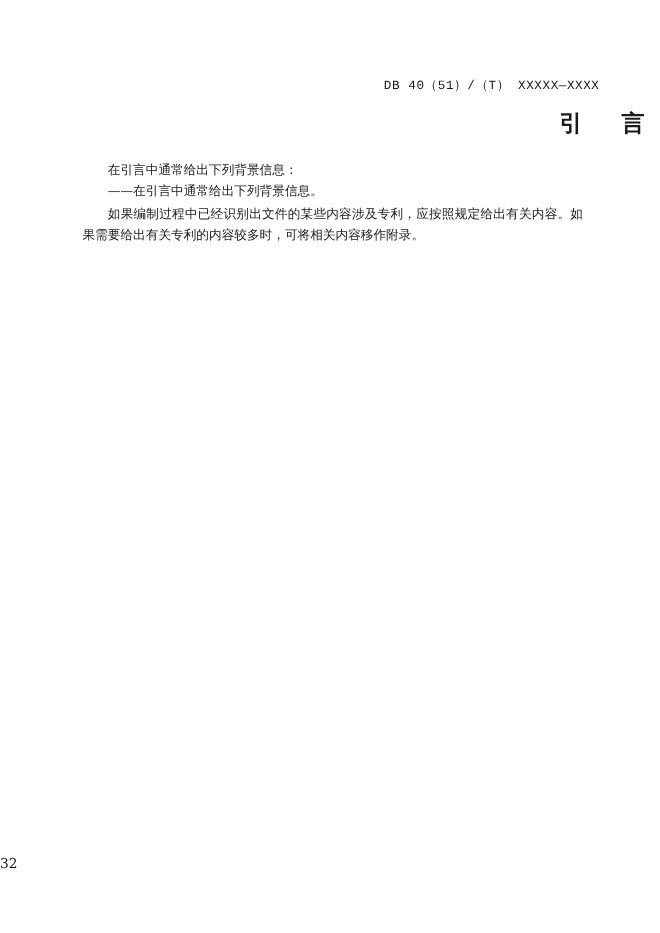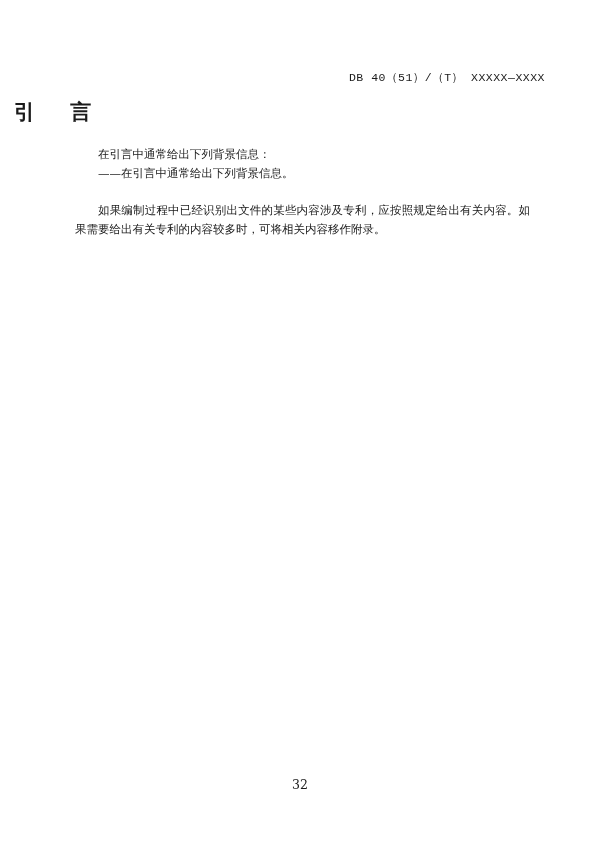--- a/index.html
+++ b/index.html
@@ -29,21 +29,21 @@
     font-size: 11.5px;
     letter-spacing: 0.5px;
     color: #1a1a1a;
     white-space: nowrap;
   }
   .doc-title {
     position: absolute;
     top: 98px;
     left: 0;
     width: 600px;
-    text-align: left;
+    text-align: right;
     font-family: "DejaVu Serif", serif;
     font-size: 21px;
     font-weight: bold;
     letter-spacing: 14px;
     text-indent: 14px;
     color: #1a1a1a;
   }
   .body-block {
     position: absolute;
     top: 145px;
@@ -57,28 +57,28 @@
   }
   .para {
     margin: 0;
     text-indent: 23px;
   }
   .dash-item {
     margin: 0;
     text-indent: 23px;
   }
   .para-block {
-    margin-top: 18px;
+    margin-top: 2px;
   }
   .page-number {
     position: absolute;
     bottom: 56px;
     left: 0;
     width: 600px;
-    text-align: center;
+    text-align: left;
     font-family: "DejaVu Serif", serif;
     font-size: 12.5px;
     color: #1a1a1a;
   }
 </style>
 </head>
 <body>
 
 <div class="page">
 

